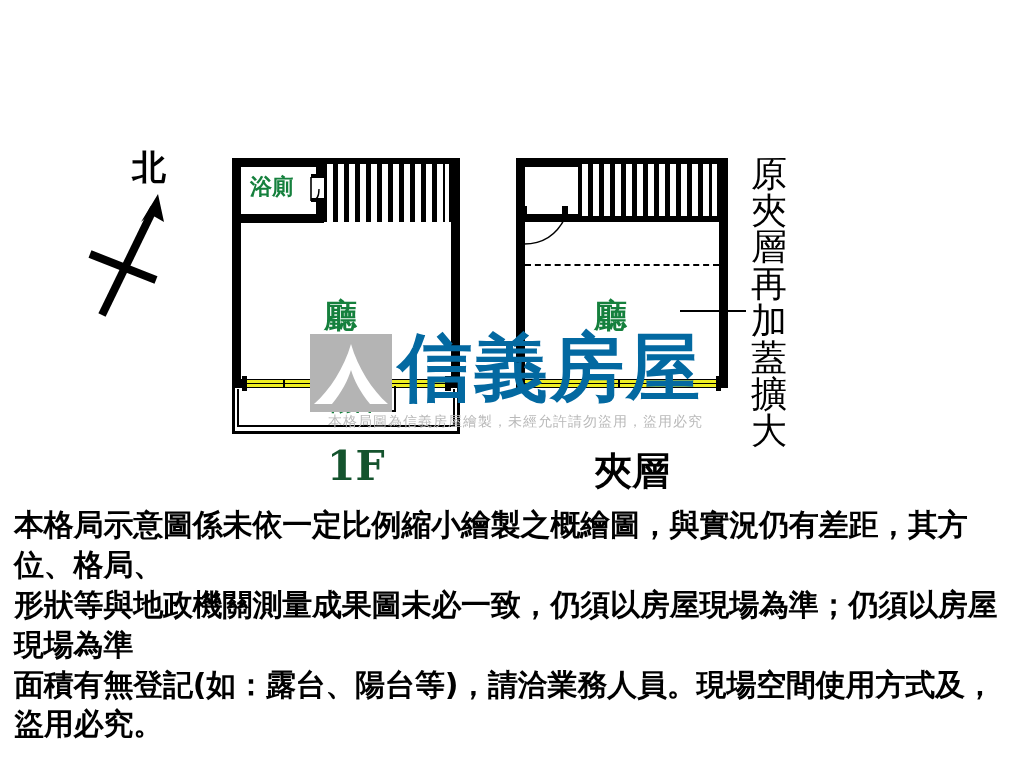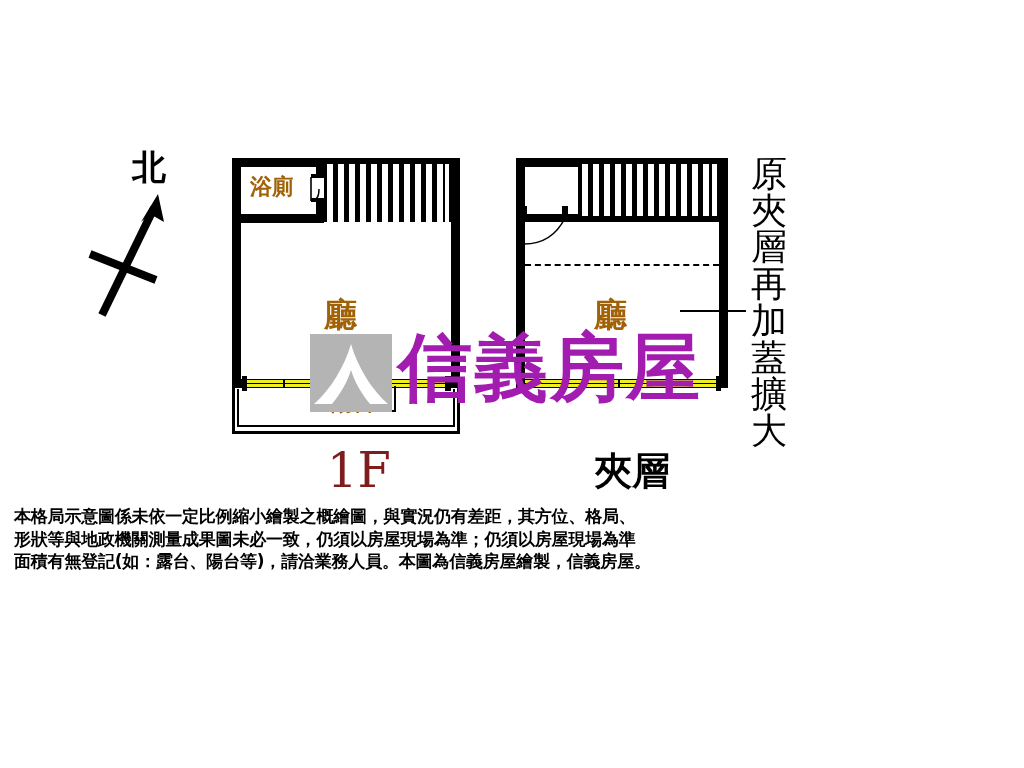--- a/index.html
+++ b/index.html
@@ -37,35 +37,36 @@
     line-height: 1;
     letter-spacing: 0;
   }
 
   
   .plan { position: absolute; }
   .wall { position: absolute; background: #000000; }
 
   .label-cjk {
     position: absolute;
-    font-family: Liberation Serif, serif;
+    font-family: Liberation Sans, sans-serif;
     font-weight: 700;
     line-height: 1;
     white-space: nowrap;
-    color: #a16207;
+    color: #15803d;
   }
 
   .label-hall { font-size: 33px; }
   .label-small { font-size: 22px; font-weight: 700; }
   .label-floor {
     position: absolute;
     font-family: "DejaVu Serif", "Liberation Serif", serif;
-    font-size: 48px;
-    line-height: 1;
-    color: #7f1d1d;
+    font-size: 41px;
+    line-height: 1;
+    color: #14532d;
+    font-weight: bold;
   }
   .label-mezz {
     position: absolute;
     font-family: "DejaVu Sans", "Liberation Sans", sans-serif;
     font-size: 38px;
     font-weight: 700;
     line-height: 1;
     white-space: nowrap;
   }
 
@@ -129,21 +130,21 @@
     border-top: 2px dashed #000;
   }
 
   
   #disclaimer {
     position: absolute;
     left: 14px;
     top: 505px;
     width: 996px;
     font-family: "DejaVu Sans", "Liberation Sans", sans-serif;
-    font-size: 17px;
+    font-size: 30px;
     font-weight: 700;
     line-height: 1.33;
     letter-spacing: -0.2px;
     color: #000;
     text-align: left;
   }
   #disclaimer p { margin: 0; }
 
   
   #watermark {
@@ -161,21 +162,21 @@
     background: #b4b4b4;
   }
   #wm-text {
     position: absolute;
     left: 88px;
     top: -2px;
     font-family: "DejaVu Sans", "Liberation Sans", sans-serif;
     font-size: 74px;
     font-weight: 700;
     line-height: 1;
-    color: #a21caf;
+    color: #0369a1;
     white-space: nowrap;
     letter-spacing: 2px;
   }
   #wm-fine {
     position: absolute;
     left: 18px;
     top: 82px;
     font-family: "DejaVu Sans", "Liberation Sans", sans-serif;
     font-size: 14px;
     line-height: 1;
@@ -336,21 +337,22 @@
     <span>大</span>
   </div>
 
   <div id="watermark">
     <div id="wm-logo">
       <svg width="82" height="78" viewBox="0 0 82 78">
         <path d="M41 10 C34 34 20 56 4 70 L22 70 C32 58 38 46 41 36 C44 46 50 58 60 70 L78 70 C62 56 48 34 41 10 Z" fill="#ffffff"></path>
       </svg>
     </div>
     <div id="wm-text">信義房屋</div>
+    <div id="wm-fine">本格局圖為信義房屋繪製，未經允許請勿盜用，盜用必究</div>
   </div>
 
   <div id="disclaimer">
     <p>本格局示意圖係未依一定比例縮小繪製之概繪圖，與實況仍有差距，其方位、格局、</p>
     <p>形狀等與地政機關測量成果圖未必一致，仍須以房屋現場為準；仍須以房屋現場為準</p>
-    <p>面積有無登記(如：露台、陽台等)，請洽業務人員。本圖為信義房屋繪製，信義房屋。</p>
+    <p>面積有無登記(如：露台、陽台等)，請洽業務人員。現場空間使用方式及，盜用必究。</p>
   </div>
 
 </div>
 
 </body></html>

